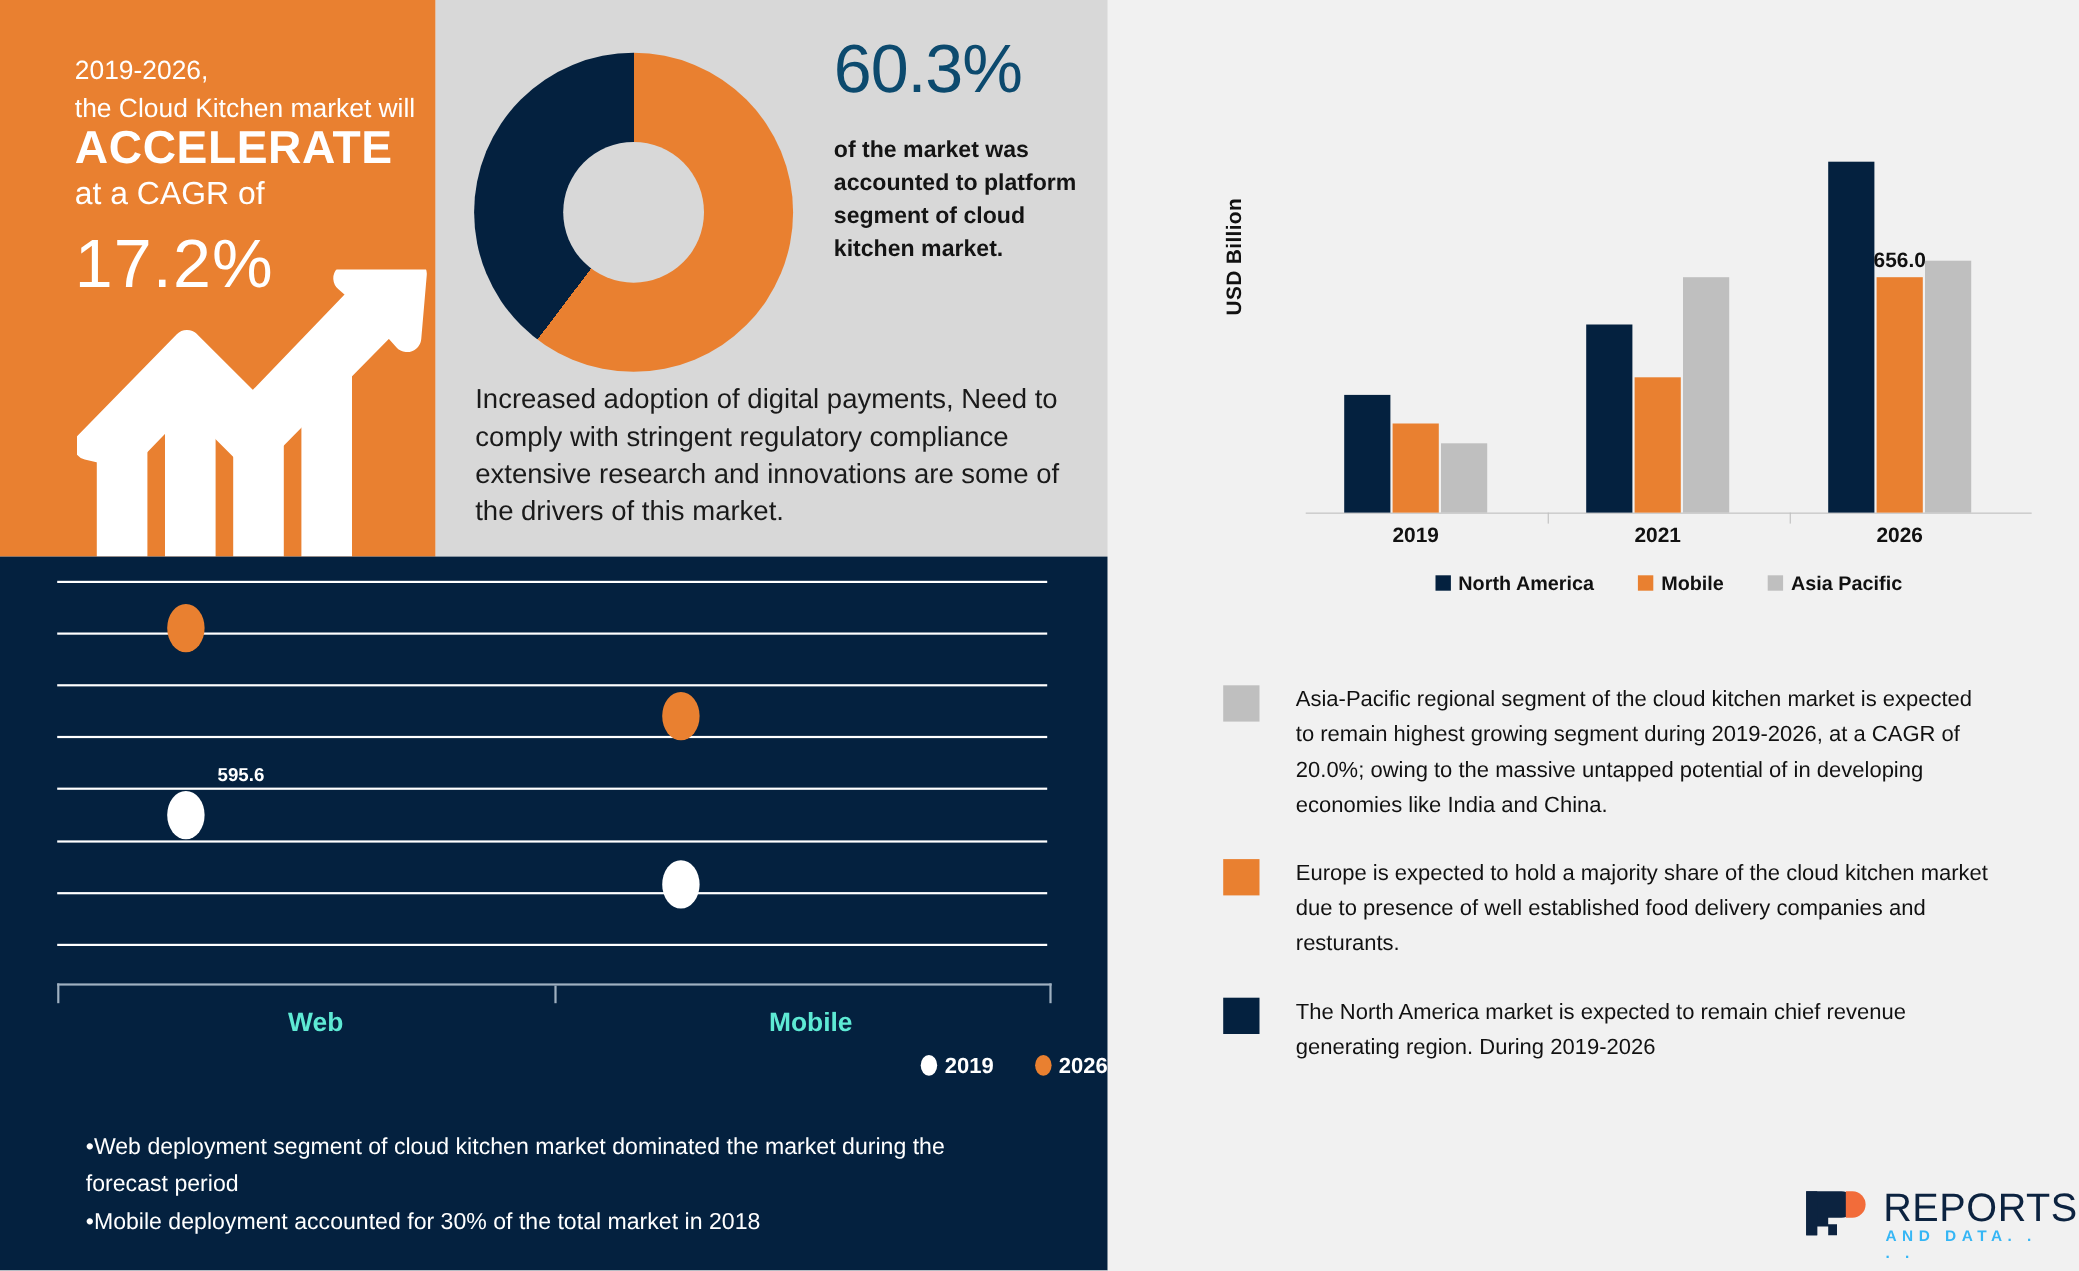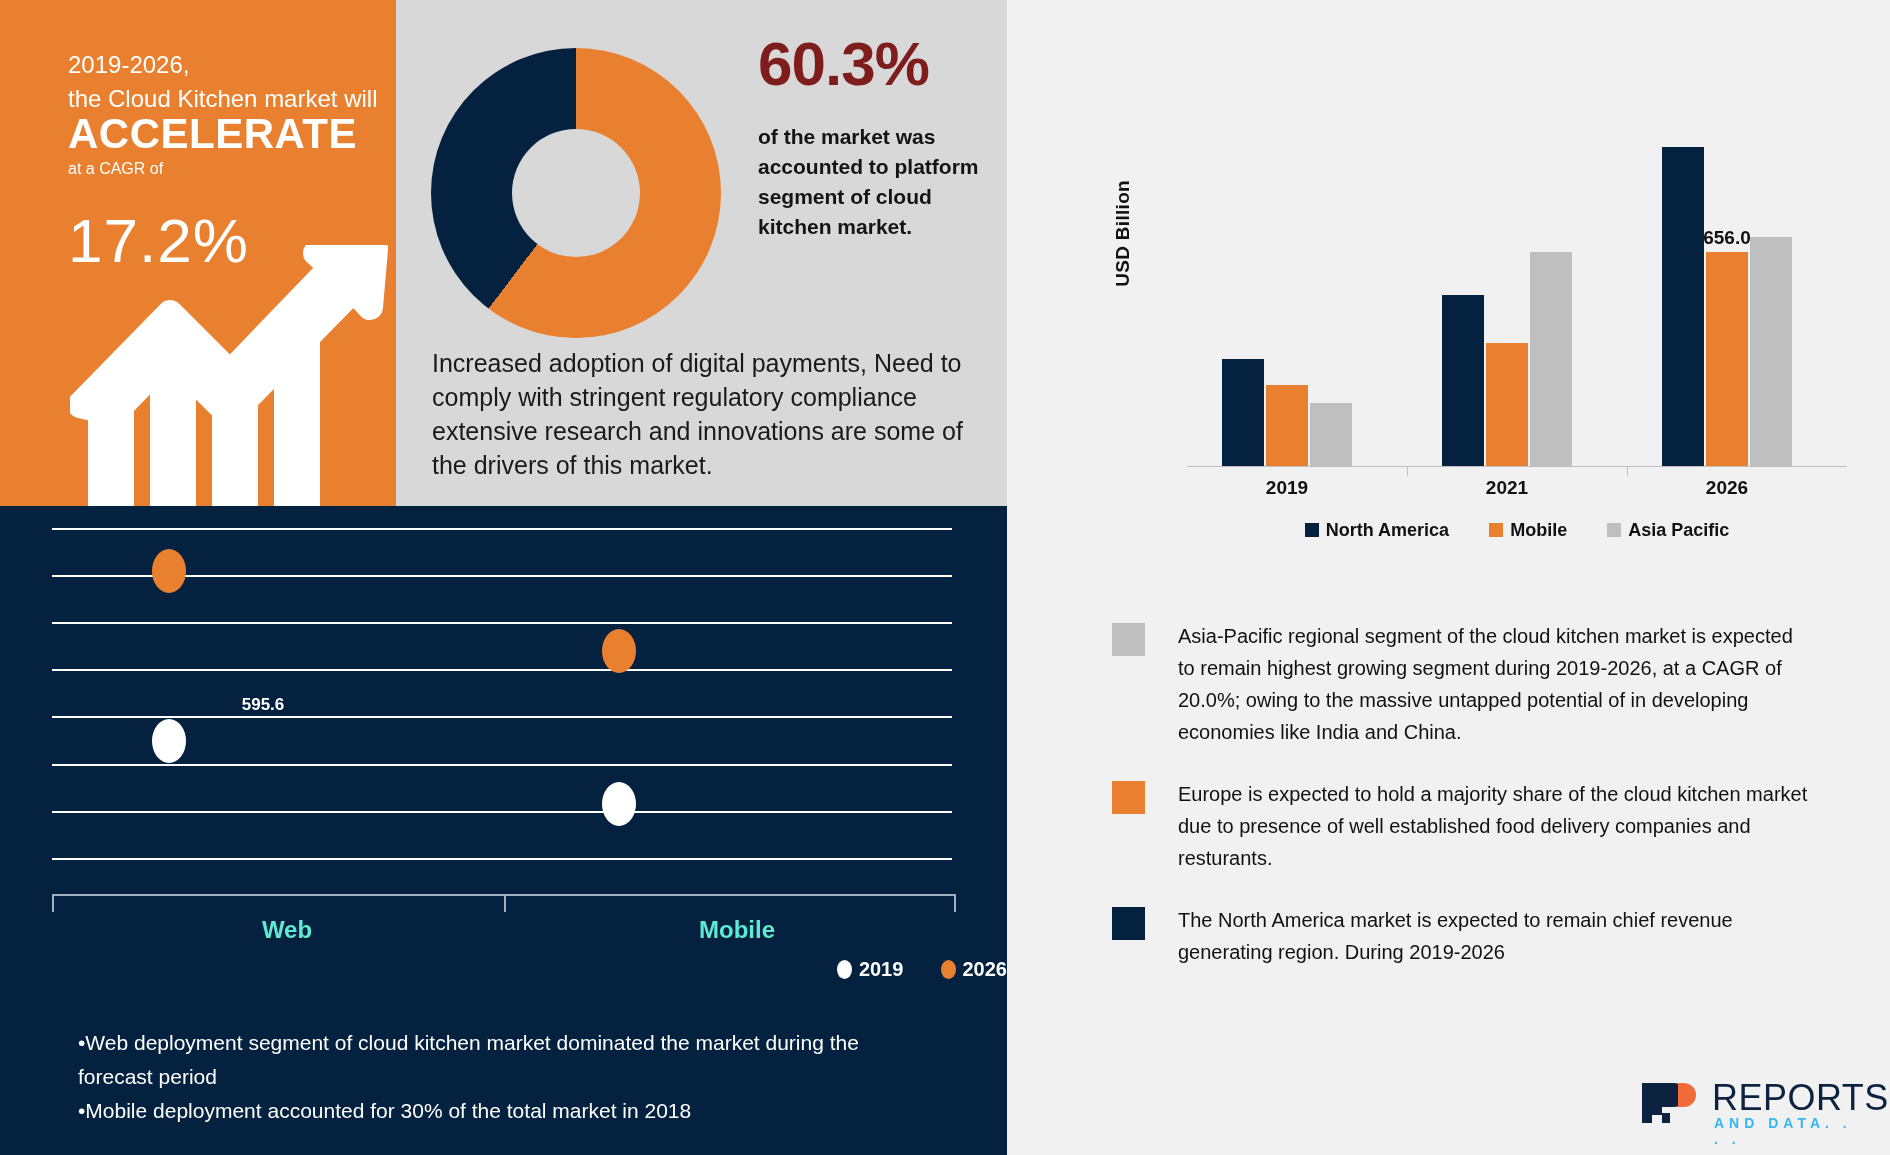--- a/index.html
+++ b/index.html
@@ -12,31 +12,31 @@
   }
   .page{position:absolute;inset:0;}
 
   
   .left-col{position:absolute;left:0;top:0;width:1022px;height:1155px;}
 
   
   .hero{position:absolute;left:0;top:0;width:396px;height:506px;background:#e98030;overflow:hidden;}
   .hero-line1{position:absolute;left:68px;top:48px;color:#fff;font-size:24px;line-height:34px;font-weight:400;width:330px;}
   .hero-accel{position:absolute;left:68px;top:110px;color:#fff;font-size:42px;font-weight:700;letter-spacing:.5px;}
-  .hero-cagr{position:absolute;left:68px;top:160px;color:#fff;font-size:16px;font-weight:400;}
+  .hero-cagr{position:absolute;left:68px;top:160px;color:#fff;font-size:29px;font-weight:400;}
   .hero-pct{position:absolute;left:68px;top:205px;color:#fff;font-size:62px;font-weight:400;letter-spacing:1px;}
   .hero-art{position:absolute;left:70px;top:245px;width:320px;height:265px;}
 
   
   .donut-panel{position:absolute;left:396px;top:0;width:611px;height:506px;background:#d8d8d8;}
   .donut-wrap{position:absolute;left:35px;top:48px;width:290px;height:290px;}
   .donut{width:290px;height:290px;border-radius:50%;}
   .donut-hole{position:absolute;left:50%;top:50%;transform:translate(-50%,-50%);
       width:128px;height:128px;border-radius:50%;background:#d8d8d8;}
-  .big-pct{position:absolute;left:362px;top:28px;color:#7f1d1d;font-size:62px;font-weight:700;letter-spacing:-1px;}
+  .big-pct{position:absolute;left:362px;top:28px;color:#0c4a6e;font-size:62px;font-weight:400;letter-spacing:-1px;}
   .pct-desc{position:absolute;left:362px;top:122px;width:230px;color:#141414;font-size:21px;
       font-weight:700;line-height:30px;}
   .drivers{position:absolute;left:36px;top:346px;width:560px;color:#1a1a1a;font-size:25px;line-height:34px;}
 
   
   .navy{position:absolute;left:0;top:506px;width:1007px;height:649px;background:#04213f;}
   .dotchart{position:absolute;left:52px;top:22px;width:900px;height:340px;}
   .gridline{position:absolute;left:0;width:900px;height:2px;background:#ffffff;}
   .dot{position:absolute;width:34px;height:44px;border-radius:50%;transform:translate(-50%,-50%);}
   .dot.y2019{background:#ffffff;}
@@ -121,21 +121,21 @@
       <div class="dotchart" id="dotChart">
           <div class="gridline" style="top: 0px;"></div>
           <div class="gridline" style="top: 47px;"></div>
           <div class="gridline" style="top: 94px;"></div>
           <div class="gridline" style="top: 141px;"></div>
           <div class="gridline" style="top: 188px;"></div>
           <div class="gridline" style="top: 236px;"></div>
           <div class="gridline" style="top: 283px;"></div>
           <div class="gridline" style="top: 330px;"></div>
           <div class="dot y2019" style="left: 117px; top: 213.435px;"></div>
-          <div class="dot-label" style="left: 167px; top: 167.435px; margin-left: 44px;">595.6</div>
+          <div class="dot-label" style="left: 167px; top: 167.435px;">595.6</div>
           <div class="dot y2026" style="left: 117px; top: 42.5px;"></div>
           <div class="dot y2019" style="left: 567px; top: 276.25px;"></div>
           <div class="dot y2026" style="left: 567px; top: 123.25px;"></div>
         </div>
       <div class="xaxis">
         <div class="tick"></div>
       </div>
       <div class="cat-label" style="left:287px">Web</div>
       <div class="cat-label" style="left:737px">Mobile</div>
       <div class="dot-legend">

